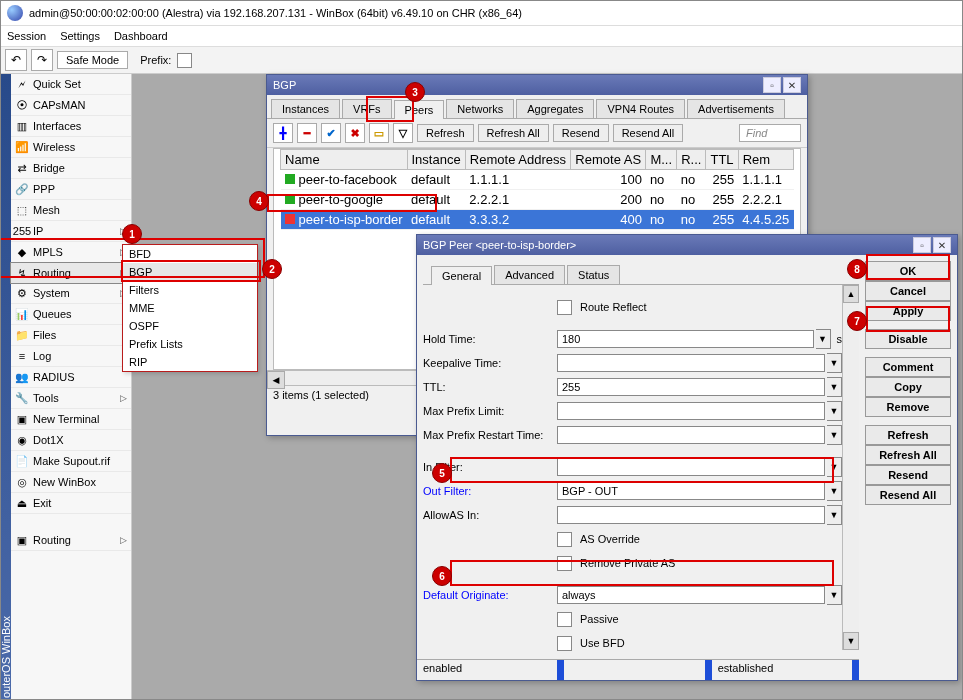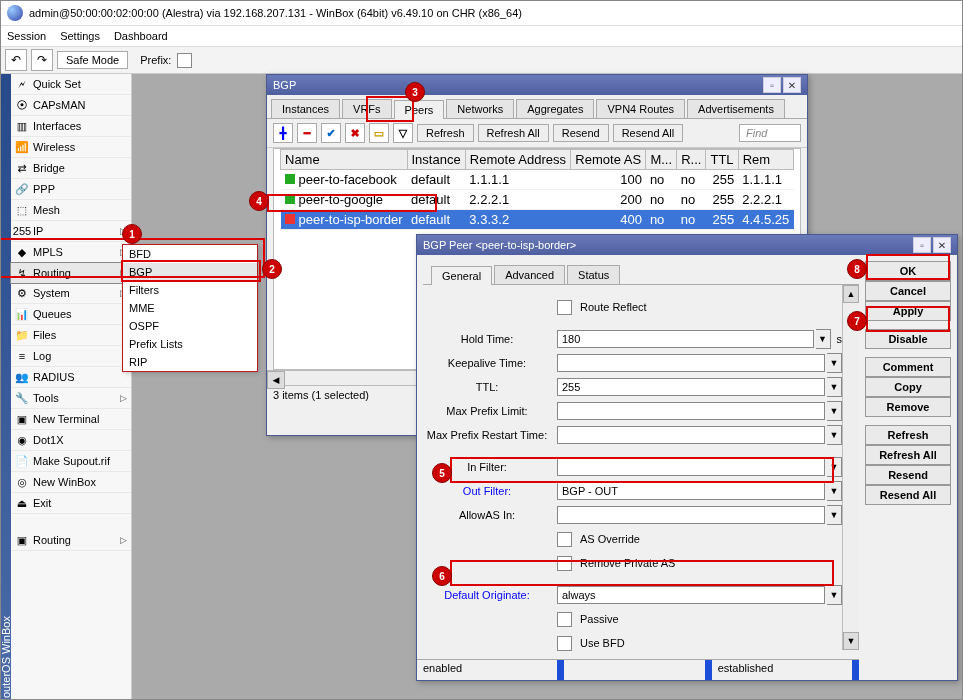--- a/index.html
+++ b/index.html
@@ -40,21 +40,21 @@
   .grid .pico{width:10px;height:10px;display:inline-block;background:#e33;margin-right:4px;}
   .grid .pico.g{background:#2a2;}
   .grid-wrap{height:220px;background:#fff;border:1px solid #bbb;margin:0 6px;}
   .status{border-top:1px solid #bbb;padding:3px 6px;font-size:11px;display:flex;justify-content:space-between;}
   .peerwin{left:284px;top:160px;width:540px;height:445px;}
   .peerbody{display:flex;height:calc(100% - 20px);}
   .peerform{flex:1;padding:6px 0 6px 6px;position:relative;}
   .peerbtns{width:86px;padding:6px 6px 0 6px;display:flex;flex-direction:column;gap:0;font-weight:bold;}
   .peerbtns .pbtn{border:1px solid #999;background:#eaeaea;padding:3px 0;text-align:center;}
   .formrow{display:flex;align-items:center;height:24px;}
-  .formrow .lbl{width:128px;text-align:center;padding-right:6px;}
+  .formrow .lbl{width:128px;text-align:left;padding-right:6px;}
   .formrow .fld{flex:1;display:flex;align-items:center;gap:2px;}
   .formrow input[type=text]{flex:1;height:18px;border:1px solid #888;padding:0 4px;font-size:11px;box-sizing:border-box;}
   .formrow .dd{width:14px;height:18px;border:1px solid #888;border-left:none;background:#eee;display:flex;align-items:center;justify-content:center;font-size:9px;}
   .formrow .suf{margin-left:4px;}
   .marker{position:absolute;width:18px;height:18px;border-radius:50%;background:#c00;color:#fff;display:flex;align-items:center;justify-content:center;font-size:10px;font-weight:bold;z-index:50;border:1px solid #800;}
   .redbox{position:absolute;border:2px solid #d00;z-index:49;pointer-events:none;}
   .chk{width:13px;height:13px;border:1px solid #888;background:#fff;margin-right:6px;}
   .scrollbar{width:16px;background:#eee;border-left:1px solid #bbb;display:flex;flex-direction:column;}
   .sbbtn{height:16px;border:1px solid #aaa;background:#ddd;display:flex;align-items:center;justify-content:center;font-size:9px;}
   .sbtrack{flex:1;}

